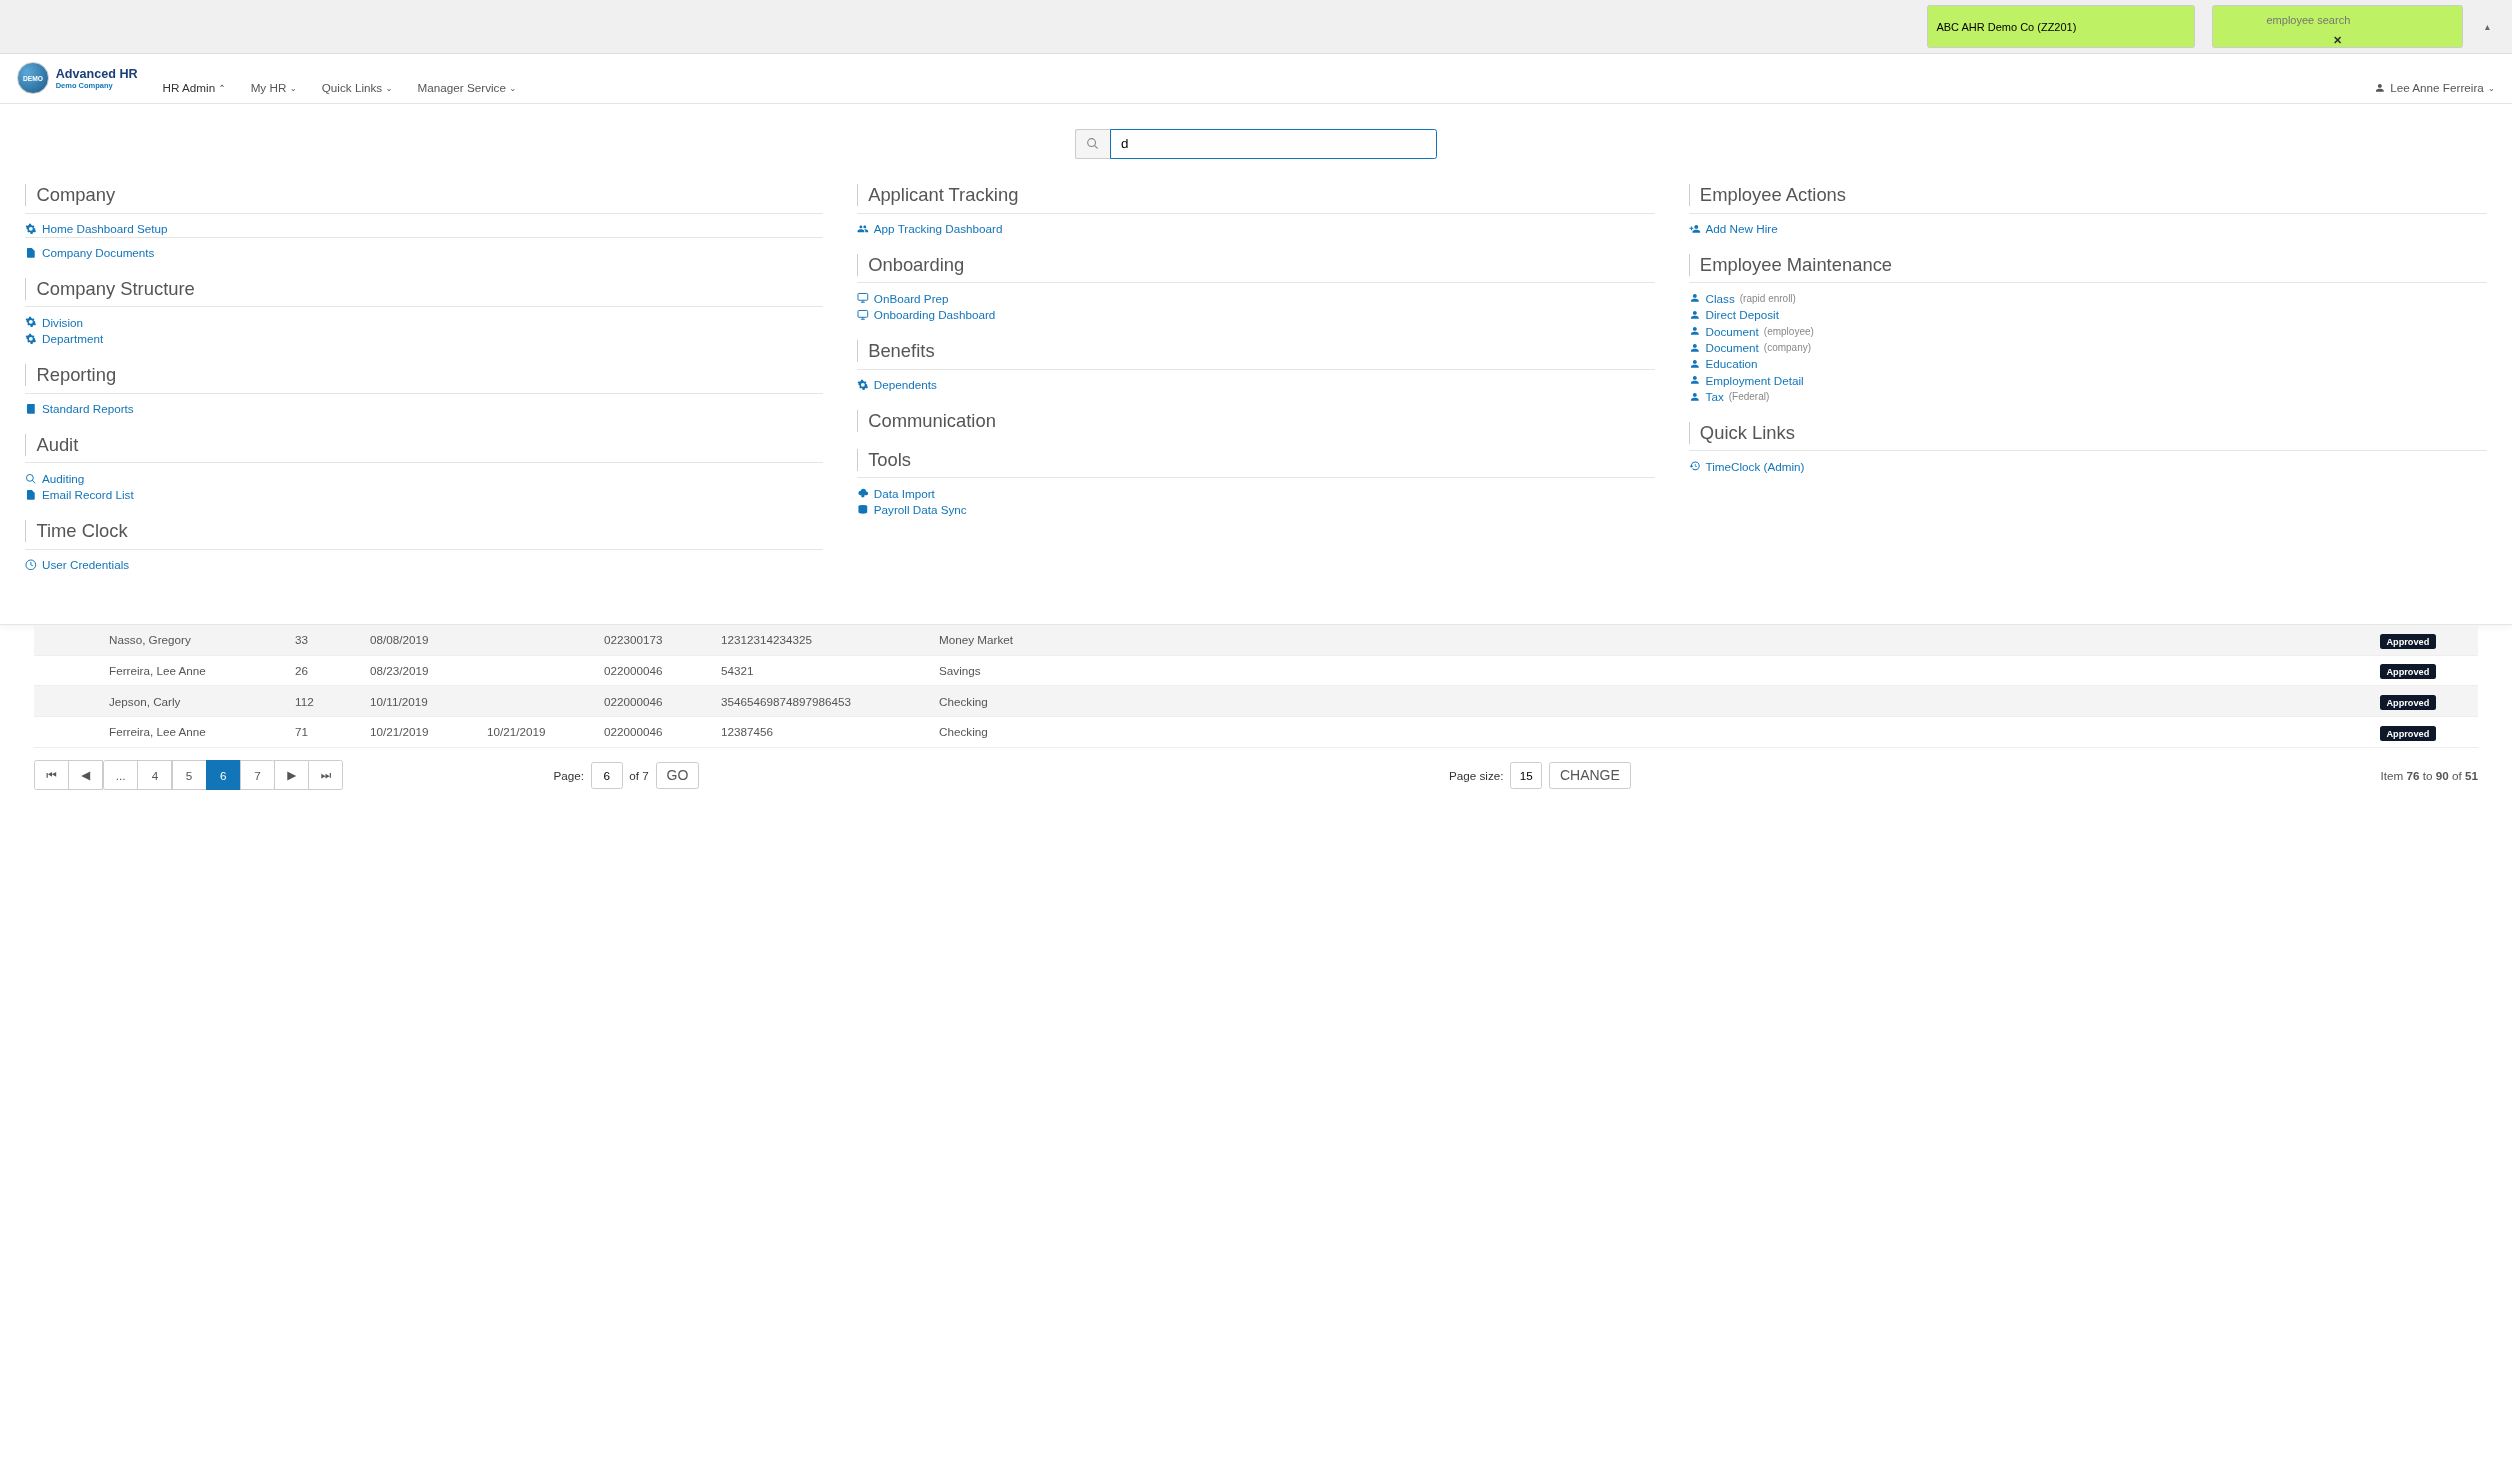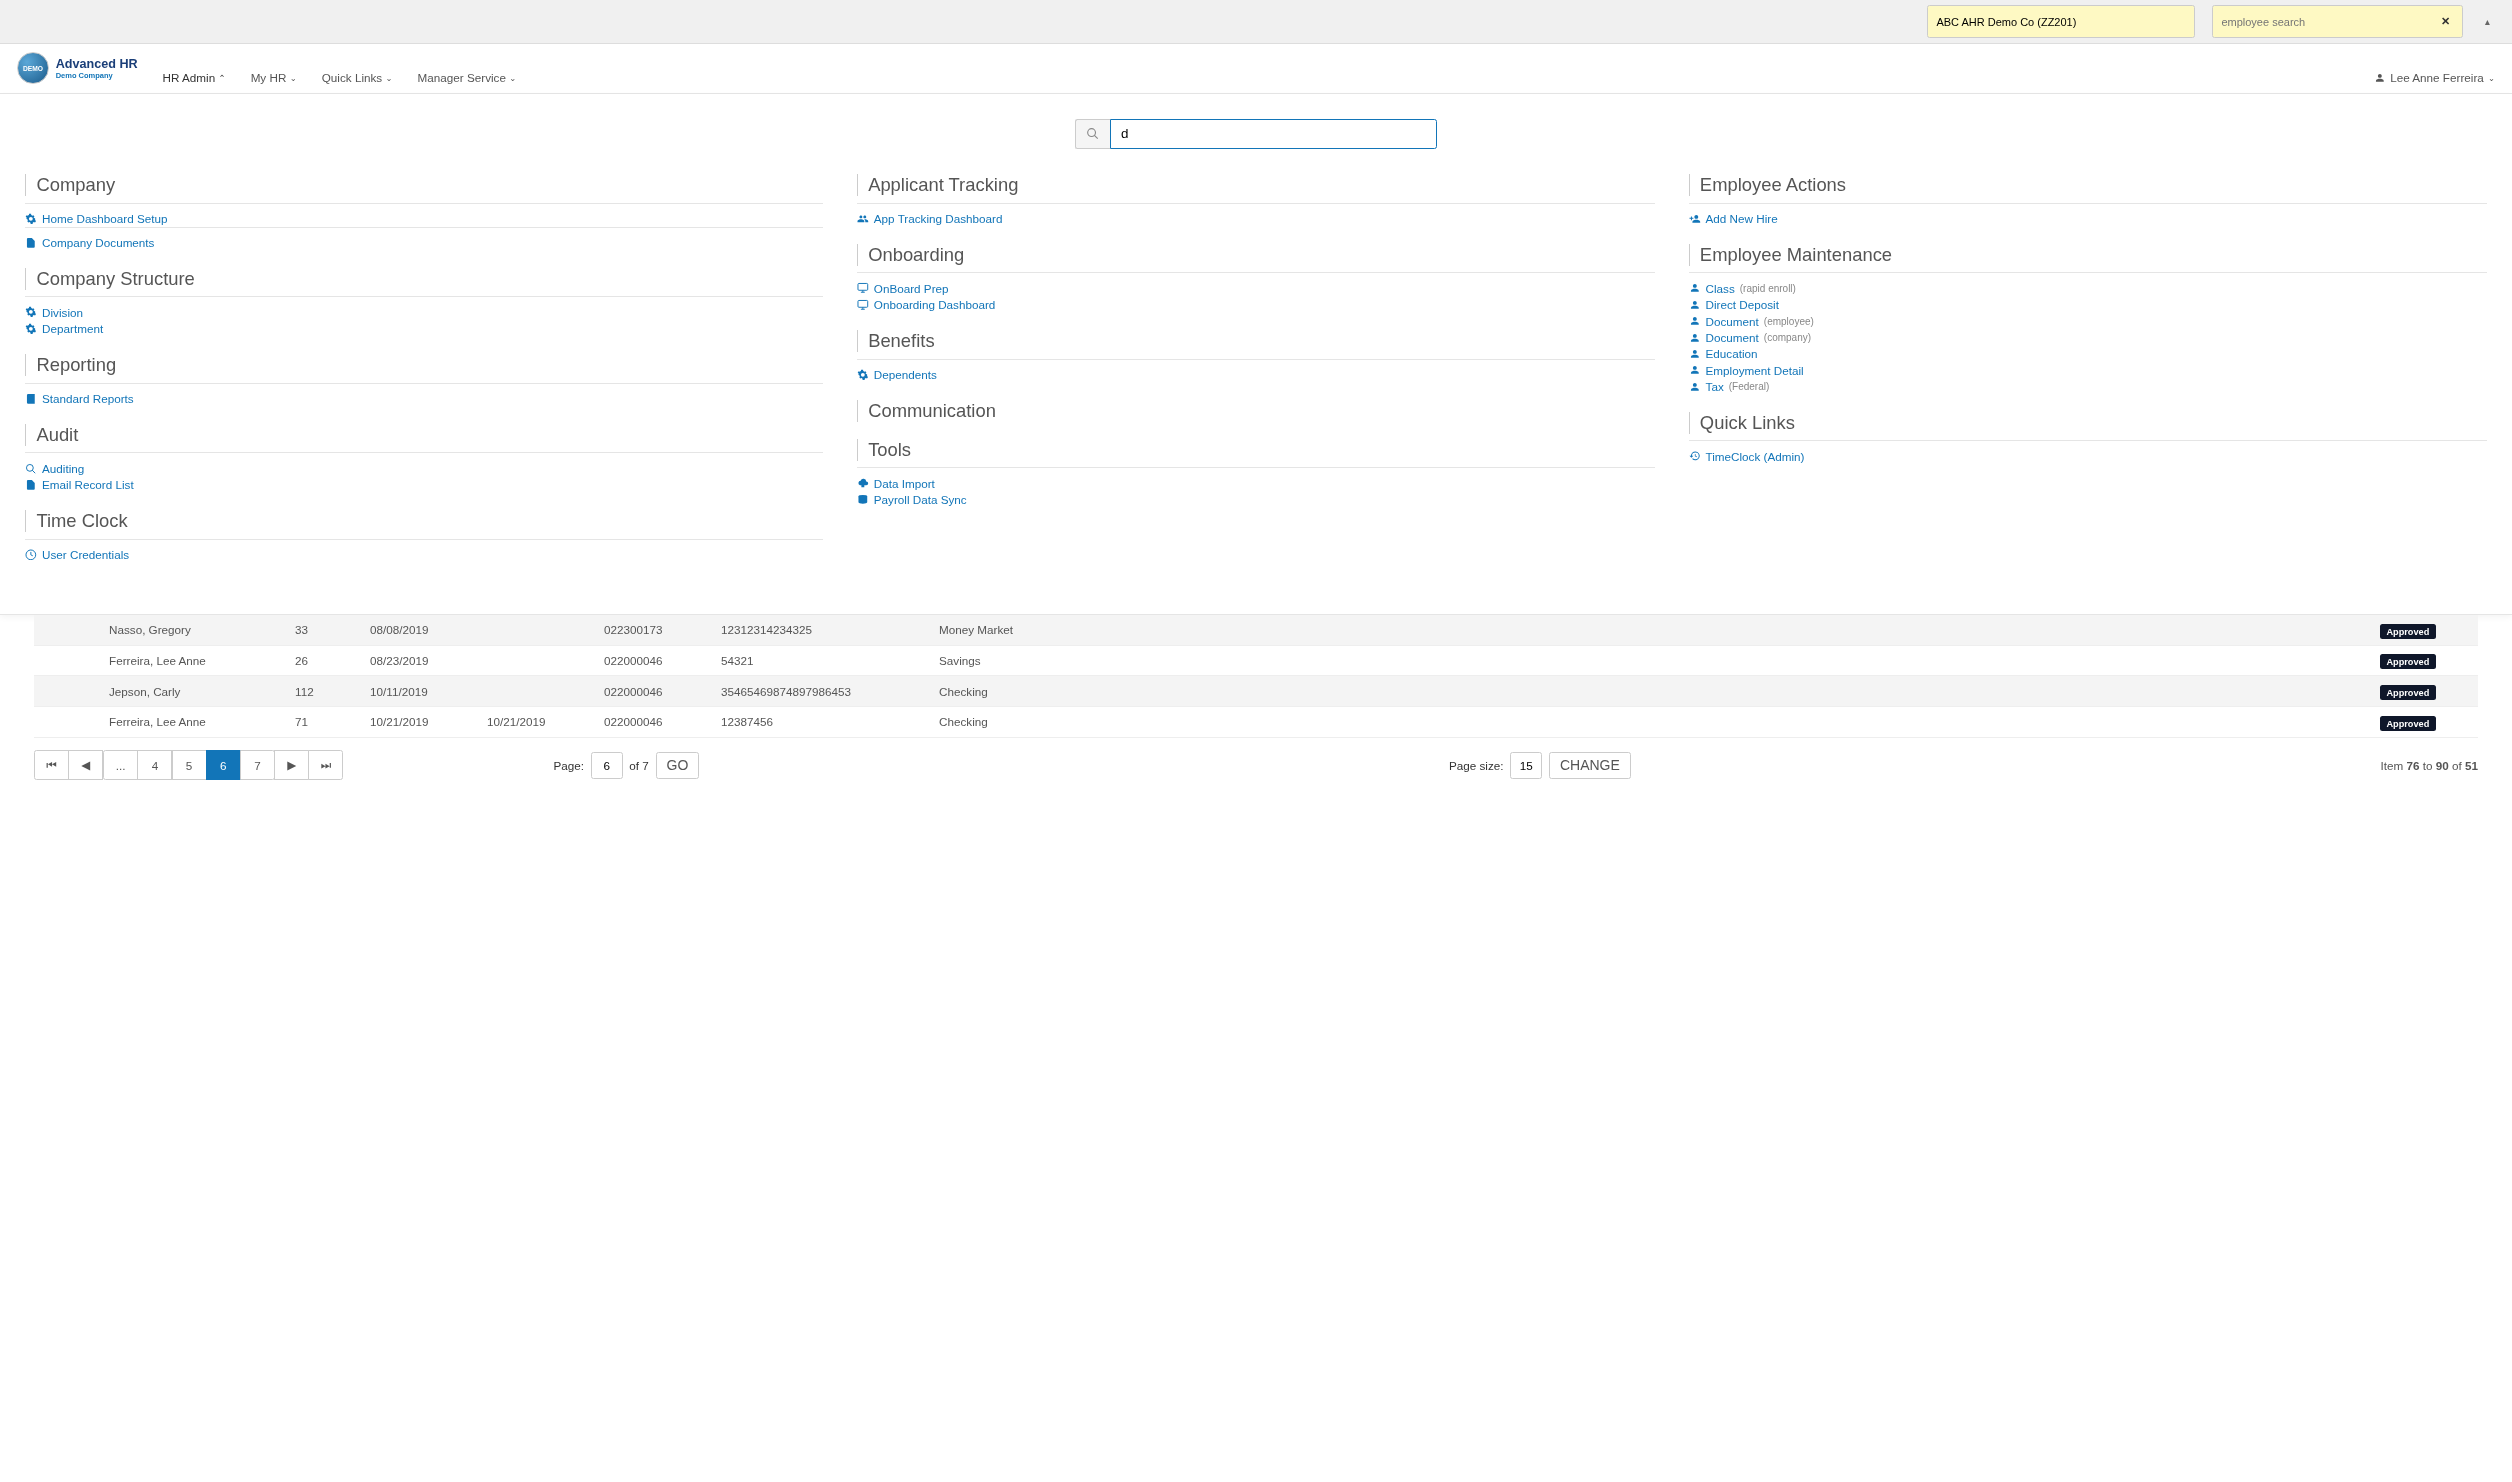--- a/index.html
+++ b/index.html
@@ -1,21 +1,21 @@
 <!DOCTYPE html>
 <html style="font-size:13.4px"><head>
   <meta charset="utf-8">
   <style>
     * { box-sizing: border-box; margin: 0; padding: 0; }
     body { font-family: -apple-system, BlinkMacSystemFont, "Segoe UI", Helvetica, Arial, sans-serif; font-size: 11.7px; color: #333; background: #fff; }
     
     .top-bar { background: #f0f0f0; border-bottom: 0.8px solid #ddd; padding: 5px 17px; display: flex; justify-content: flex-end; gap: 17px; align-items: center; }
-    .top-input { height: 33px; border: 0.8px solid #ccc; border-radius: 2.5px; padding: 0 8.4px; font-size: 11px; background: #fef9c3; }
+    .top-input { height: 43px; border: 0.8px solid #ccc; border-radius: 2.5px; padding: 0 8.4px; font-size: 11px; background: #bef264; }
     .top-input.company { width: 268px; }
-    .top-input.search-wrap { width: 251px; position: relative; display: flex; align-items: center; }
+    .top-input.search-wrap { width: 251px; position: relative; display: flex; align-items: center; flex-direction: column; }
     .top-input.search-wrap input { border: none; outline: none; flex: 1; font-size: 11px; background: transparent; }
     .top-input.search-wrap .clear { font-weight: bold; cursor: pointer; padding: 0 3.4px; }
     .scroll-arrow { width: 15px; text-align: center; color: #666; font-size: 8.4px; }
     
     .header { display: flex; align-items: flex-end; padding: 8.4px 17px; border-bottom: 0.8px solid #e5e5e5; }
     .logo-block { display: flex; align-items: center; gap: 6.7px; margin-right: 25px; }
     .logo-circle { width: 32px; height: 32px; border-radius: 50%; background: radial-gradient(circle at 30% 30%, #5ba8d8, #1a5a8a); display: flex; align-items: center; justify-content: center; color: #fff; font-size: 6.7px; font-weight: bold; border: 1.7px solid #ccc; }
     .logo-text { display: flex; flex-direction: column; }
     .logo-title { font-weight: bold; font-size: 12.6px; color: #1a3e78; }
     .logo-sub { font-size: 7.5px; color: #1275b8; font-weight: bold; }

